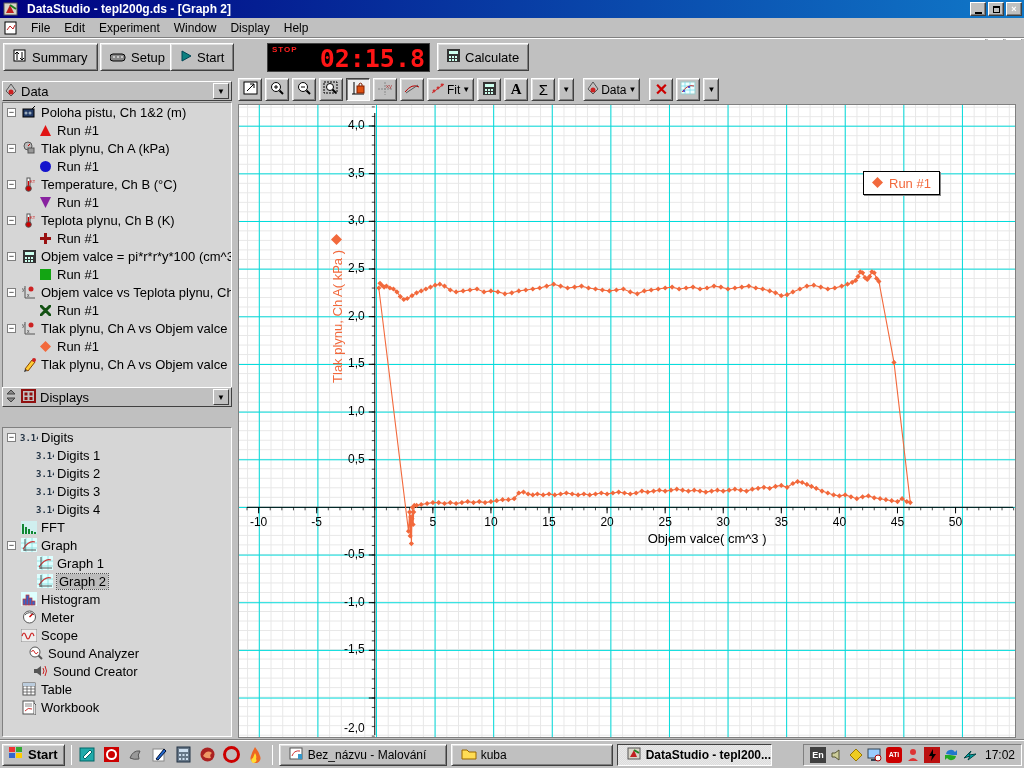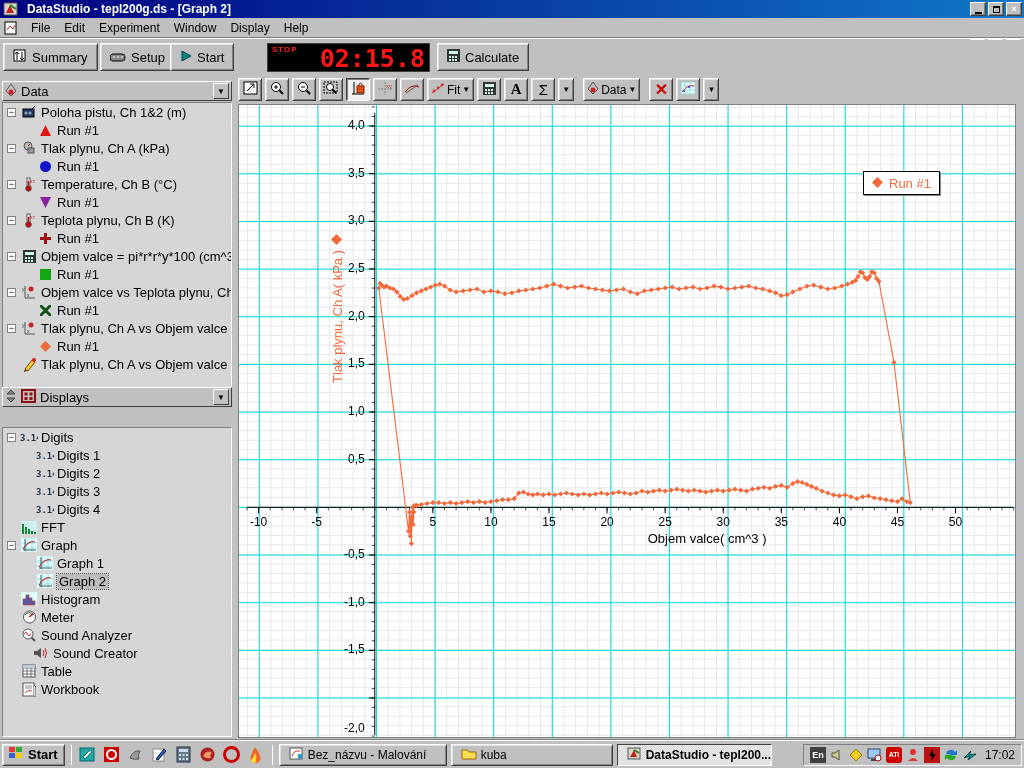--- a/index.html
+++ b/index.html
@@ -639,20 +639,30 @@
         <span class="ticon">
           <svg width="15" height="14">
             <circle cx="7.5" cy="7" r="6" fill="#fff" stroke="#555"></circle>
             <path d="M7.5 7 L11 3.5" stroke="#c00" stroke-width="1.4"></path>
             <path d="M3 5 a5.5 5.5 0 0 1 9 0" fill="none" stroke="#555"></path>
           </svg>
         </span>
         <span class="tlabel">Meter</span>
       </div>
       <div class="trow" style="padding-left: 0px;">
+        <span style="width: 17px; flex: 0 0 auto;"></span>
+        <span class="ticon">
+          <svg width="16" height="13">
+            <rect x="0" y="0" width="16" height="13" fill="#eee" stroke="#888"></rect>
+            <path d="M1 7 Q3 1 5 7 Q7 13 9 7 Q11 1 13 7" fill="none" stroke="#c22" stroke-width="1.2"></path>
+          </svg>
+        </span>
+        <span class="tlabel">Scope</span>
+      </div>
+      <div class="trow" style="padding-left: 7px;">
         <span style="width: 17px; flex: 0 0 auto;"></span>
         <span class="ticon">
           <svg width="16" height="15">
             <circle cx="7" cy="6" r="5" fill="#fff" stroke="#555"></circle>
             <path d="M3.5 6 Q5 2.5 6.5 6 Q8 9.5 10 6" fill="none" stroke="#c22"></path>
             <path d="M10.5 9.5 L14 13" stroke="#555" stroke-width="2"></path>
           </svg>
         </span>
         <span class="tlabel">Sound Analyzer</span>
       </div>

